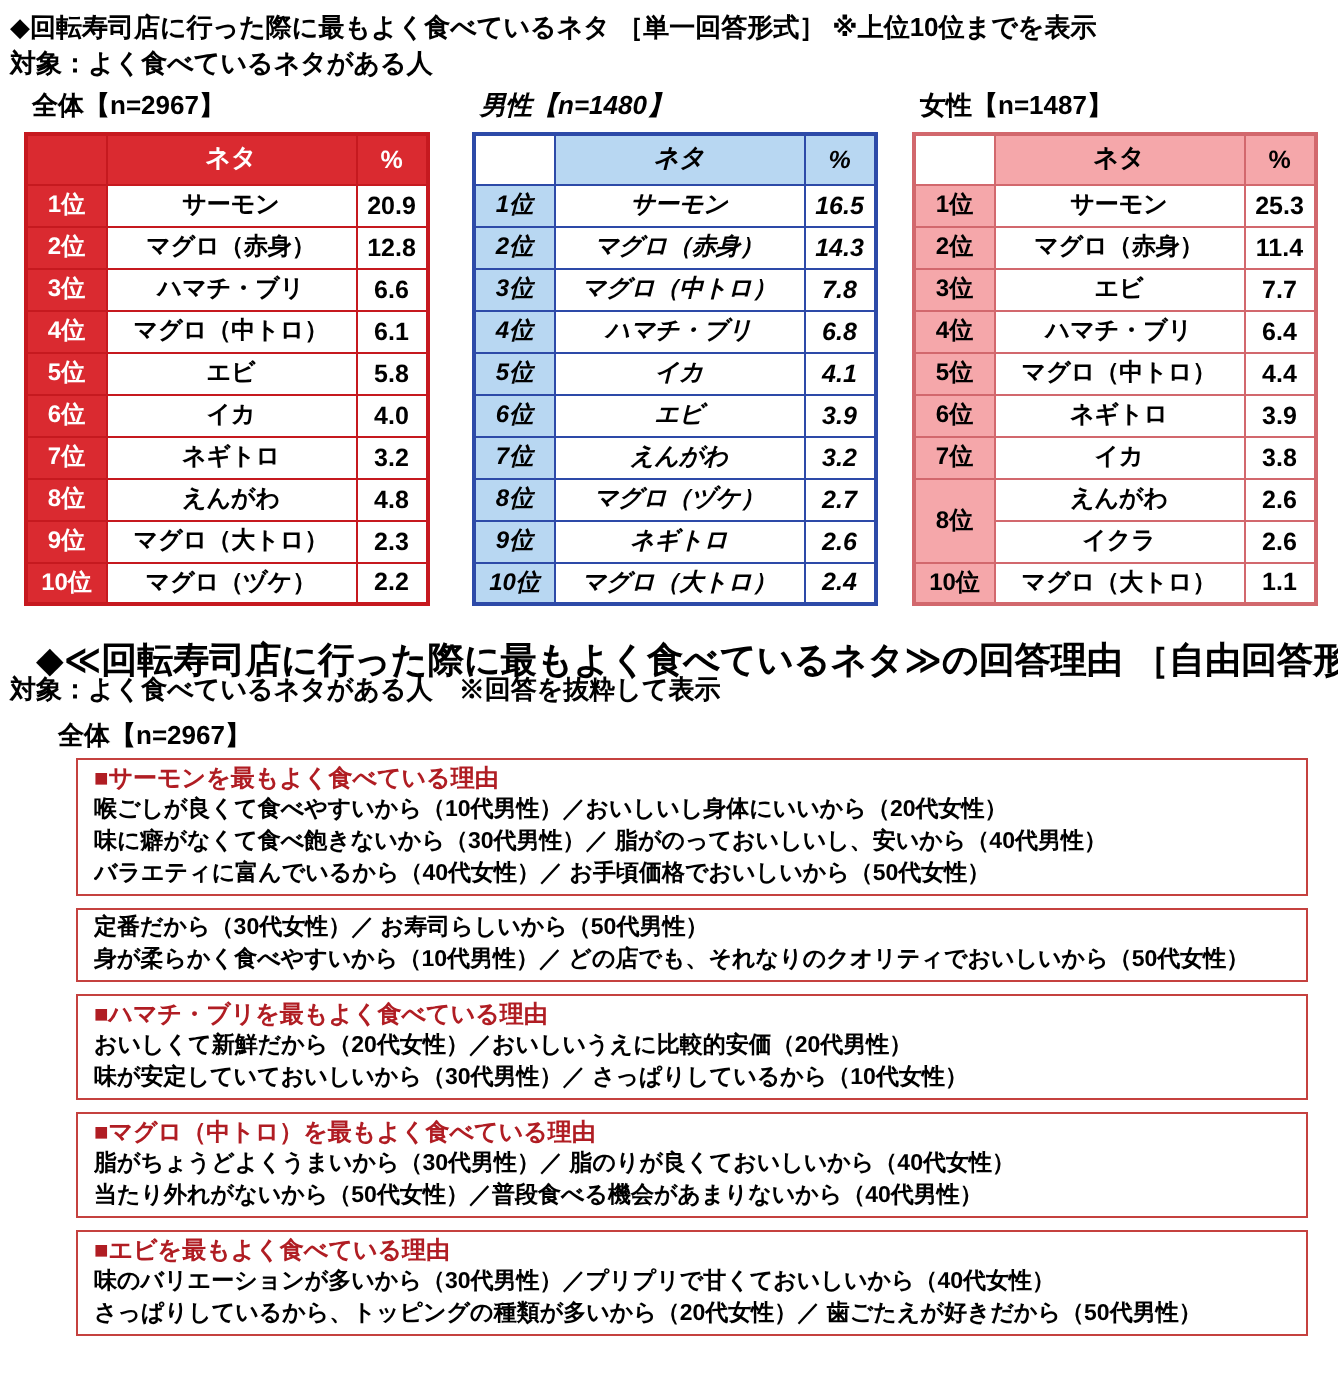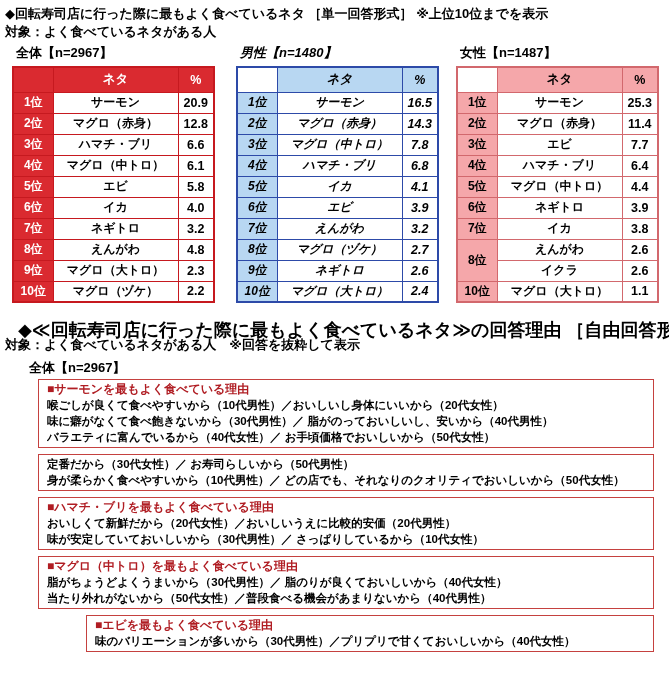--- a/index.html
+++ b/index.html
@@ -21,27 +21,27 @@
   .rank-table tr{height:21px;}
   .rank-table tr.hrow{height:25px;}
   .rank-table th{background:var(--fill);color:var(--head-text);font-size:12.5px;}
   .rank-table th.corner{background:var(--corner-bg);}
   .rank-table td.rank{background:var(--fill);color:var(--head-text);}
   .rank-table td.neta{background:#fff;color:#000;}
   .rank-table td.pct{background:#fff;color:#000;font-size:12.5px;}
 
   
   .s2-title{position:absolute;left:18px;top:318px;font-size:18px;white-space:nowrap;}
-  .s2-target{position:absolute;left:5px;top:336px;font-size:13px;white-space:nowrap;}
+  .s2-target{position:absolute;left:5px;top:336px;font-size:13px;white-space:nowrap;font-family:Liberation Serif, serif;}
   .s2-label{position:absolute;left:29px;top:359px;font-size:13px;white-space:nowrap;}
 
   
   .boxes{position:absolute;left:28px;top:379px;width:616px;padding-left:10px;}
   .reason-box{border:1px solid var(--box-border);margin-bottom:6px;padding:1px 8px 2px 8px;background:#fff;}
-  .reason-box:last-child{margin-bottom:0;margin-left:48px;}
+  .reason-box:last-child{margin-bottom:0;}
   .reason-title{color:var(--box-title);font-size:12px;line-height:16px;white-space:nowrap;overflow:hidden;}
   .reason-line{color:#000;font-size:11.5px;line-height:16px;white-space:nowrap;overflow:hidden;}
 </style>
 </head>
 <body>
 
 <div class="page" style="--box-border: #c5413f; --box-title: #b01d23;">
 
   <div class="s1-title">◆回転寿司店に行った際に最もよく食べているネタ ［単一回答形式］ ※上位10位までを表示</div>
   <div class="s1-target">対象：よく食べているネタがある人</div>
@@ -270,16 +270,17 @@
         <div class="reason-line">味が安定していておいしいから（30代男性）／ さっぱりしているから（10代女性）</div>
       </div>
       <div class="reason-box">
         <div class="reason-title">■マグロ（中トロ）を最もよく食べている理由</div>
         <div class="reason-line">脂がちょうどよくうまいから（30代男性）／ 脂のりが良くておいしいから（40代女性）</div>
         <div class="reason-line">当たり外れがないから（50代女性）／普段食べる機会があまりないから（40代男性）</div>
       </div>
       <div class="reason-box">
         <div class="reason-title">■エビを最もよく食べている理由</div>
         <div class="reason-line">味のバリエーションが多いから（30代男性）／プリプリで甘くておいしいから（40代女性）</div>
+        <div class="reason-line">さっぱりしているから、トッピングの種類が多いから（20代女性）／ 歯ごたえが好きだから（50代男性）</div>
       </div>
     </div>
 
 </div>
 
 </body></html>

